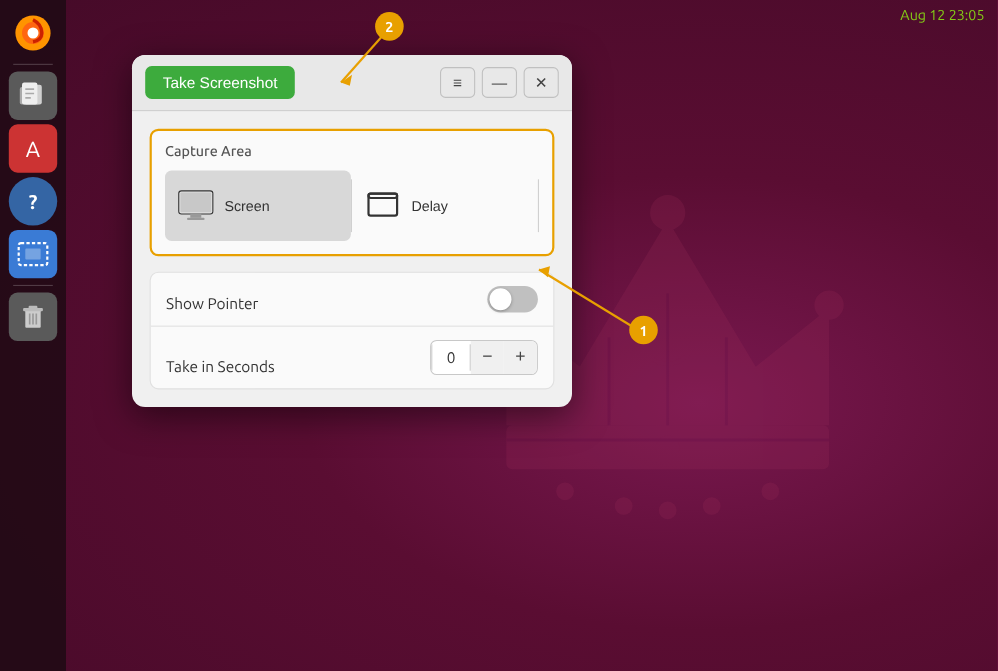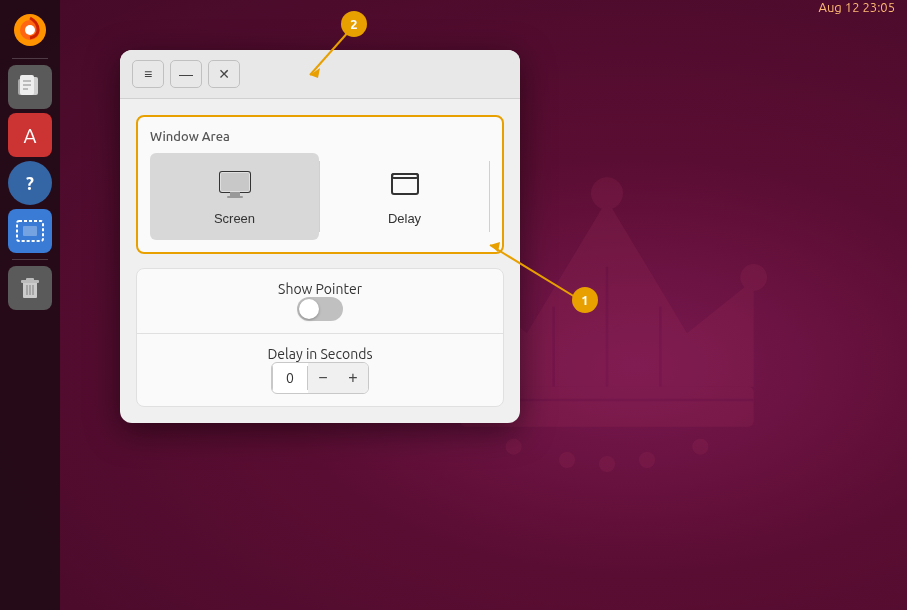--- a/index.html
+++ b/index.html
@@ -32,26 +32,26 @@
     }
 
     
     .top-bar {
       position: absolute;
       top: 0;
       right: 0;
       left: 60px;
       height: 28px;
       display: flex;
-      align-items: flex-start;
+      align-items: center;
       justify-content: flex-end;
       padding-right: 12px;
       gap: 8px;
       font-size: 13px;
-      color: #fdba74;
+      color: #84cc16;
       z-index: 100;
     }
 
     
     .dock {
       position: absolute;
       top: 0;
       left: 0;
       width: 60px;
       height: 610px;
@@ -163,21 +163,21 @@
     }
 
     .capture-options {
       display: flex;
       gap: 0;
     }
 
     .capture-option {
       flex: 1;
       display: flex;
-      flex-direction: column;
+      flex-direction: row;
       align-items: center;
       padding: 14px 10px;
       cursor: pointer;
       border-radius: 6px;
       font-size: 13px;
       color: #333;
       background: transparent;
       border: none;
       gap: 8px;
     }
@@ -200,26 +200,25 @@
     
     .options-section {
       background: #fafafa;
       border-radius: 8px;
       border: 1px solid #e0e0e0;
       overflow: hidden;
     }
 
     .option-row {
       display: flex;
-      align-items: center;
+      align-items: flex-end;
       justify-content: space-between;
       padding: 12px 14px;
       font-size: 14px;
       color: #333;
-      flex-direction: column;
     }
 
     .option-row + .option-row {
       border-top: 1px solid #e0e0e0;
     }
 
     .option-label { font-weight: 400; }
 
     
     .toggle {
@@ -379,31 +378,32 @@
       <line x1="11" y1="11" x2="11" y2="21" stroke="#999" stroke-width="1.5"></line>
       <line x1="14" y1="11" x2="14" y2="21" stroke="#999" stroke-width="1.5"></line>
       <line x1="17" y1="11" x2="17" y2="21" stroke="#999" stroke-width="1.5"></line>
     </svg>
   </div>
 </div>
 
 <div class="dialog">
 
   <div class="dialog-titlebar">
+    <button class="take-screenshot-btn">Take Screenshot</button>
     <div class="titlebar-controls">
       <button class="titlebar-btn">≡</button>
       <button class="titlebar-btn">—</button>
       <button class="titlebar-btn">✕</button>
     </div>
   </div>
 
   <div class="dialog-content">
 
     <div class="capture-area-section">
-      <div class="section-label">Window Area</div>
+      <div class="section-label">Capture Area</div>
       <div class="capture-options">
 
         <button class="capture-option active">
           <svg width="36" height="36" viewBox="0 0 36 36">
             <rect x="3" y="5" width="30" height="20" rx="2" fill="none" stroke="#333" stroke-width="2"></rect>
             <rect x="3" y="5" width="30" height="20" rx="2" fill="#e0e0e0"></rect>
             <rect x="4" y="6" width="28" height="18" rx="1" fill="#c8c8c8"></rect>
             <rect x="13" y="25" width="10" height="4" fill="#999"></rect>
             <rect x="10" y="29" width="16" height="2" rx="1" fill="#999"></rect>
           </svg>
@@ -426,21 +426,21 @@
     </div>
 
     <div class="options-section">
 
       <div class="option-row">
         <span class="option-label">Show Pointer</span>
         <div class="toggle"></div>
       </div>
 
       <div class="option-row">
-        <span class="option-label">Delay in Seconds</span>
+        <span class="option-label">Take in Seconds</span>
         <div class="delay-control">
           <span class="delay-value">0</span>
           <button class="delay-btn">−</button>
           <button class="delay-btn">+</button>
         </div>
       </div>
     </div>
 
   </div>
 </div>

